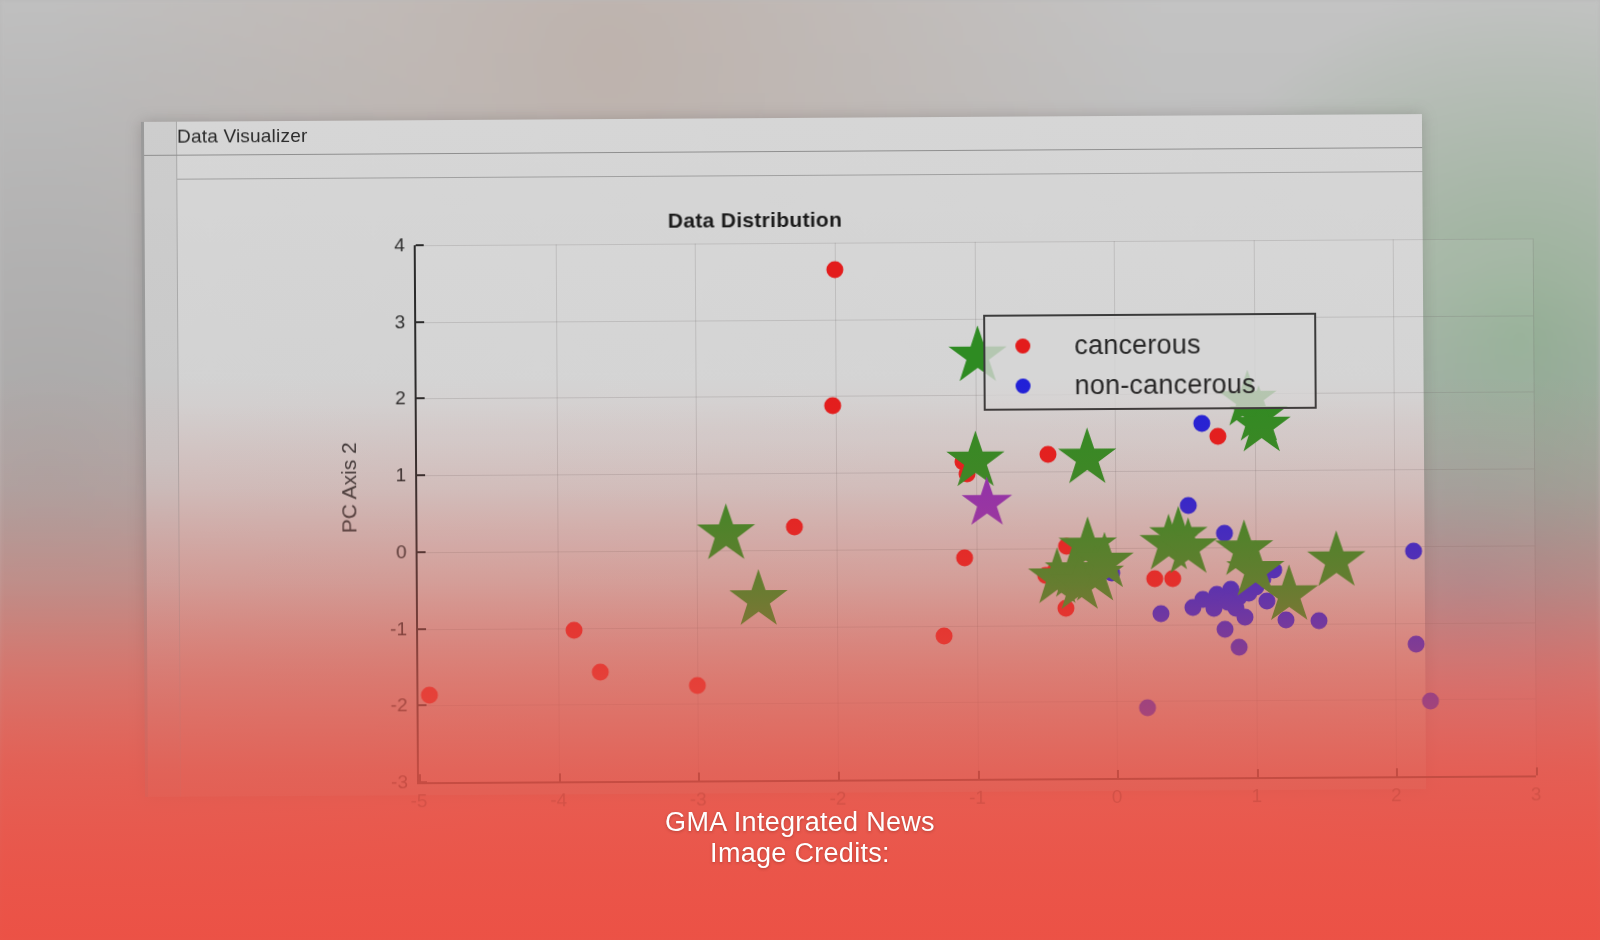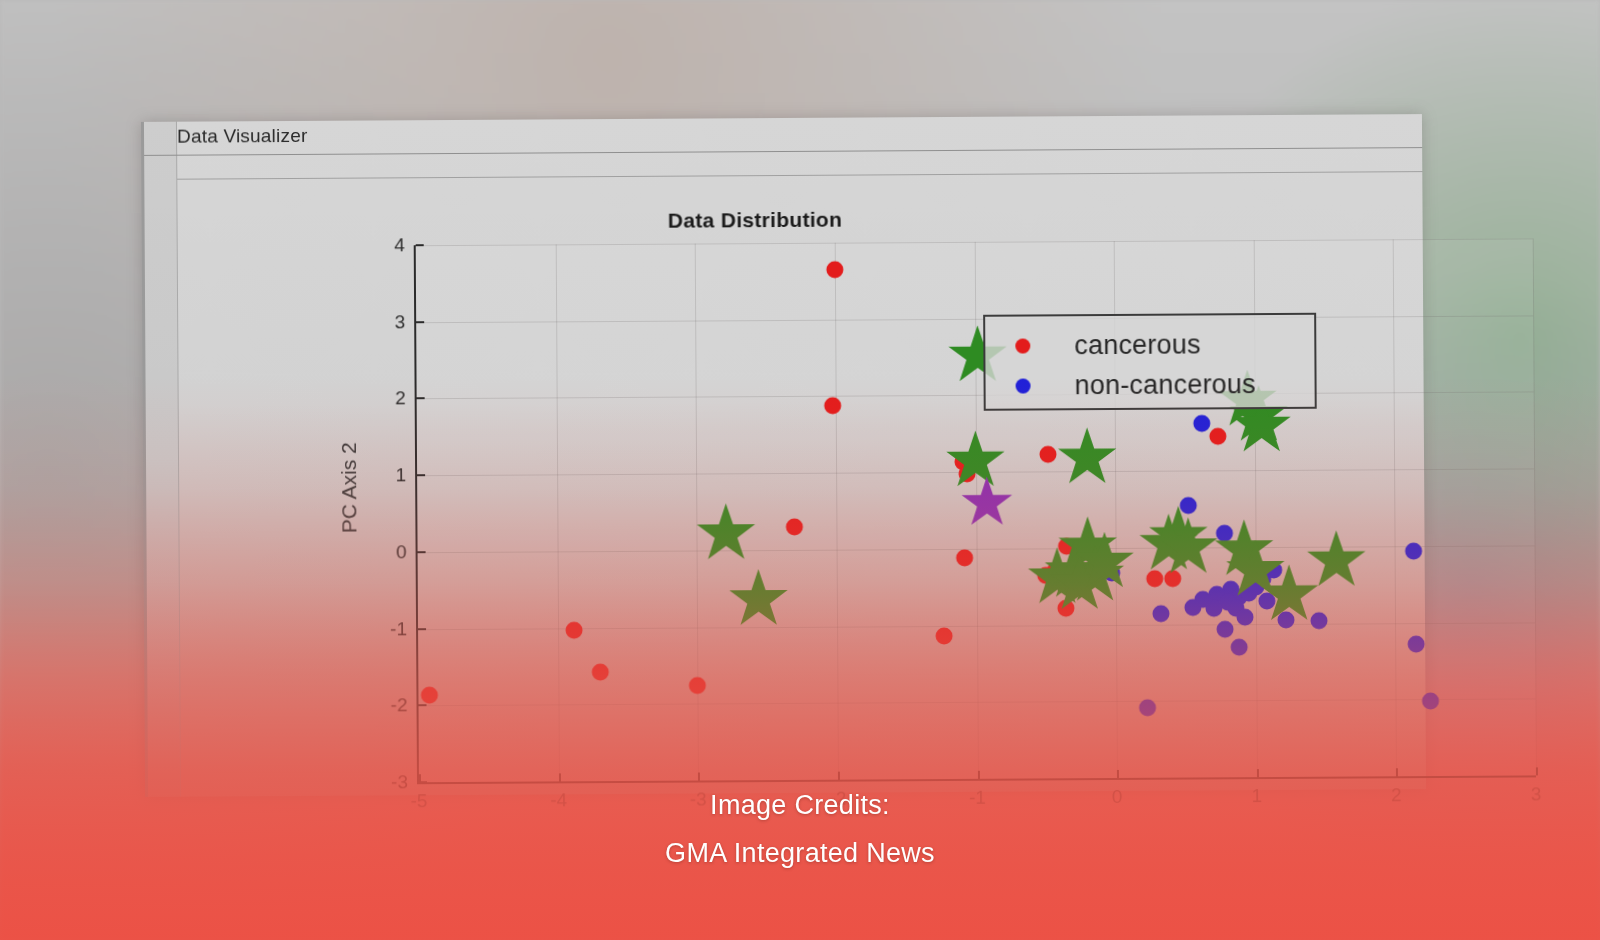--- a/index.html
+++ b/index.html
@@ -350,17 +350,17 @@
           <span class="legend-text">non-cancerous</span>
         </div>
       </div>
 
     </div>
   </div>
 
   <div id="red-wash"></div>
 
   <div id="credits">
+    <div id="credits-line2">GMA Integrated News</div>
     <div id="credits-line1">Image Credits:</div>
-    <div id="credits-line2">GMA Integrated News</div>
   </div>
 
 </div>
 
 </body></html>

